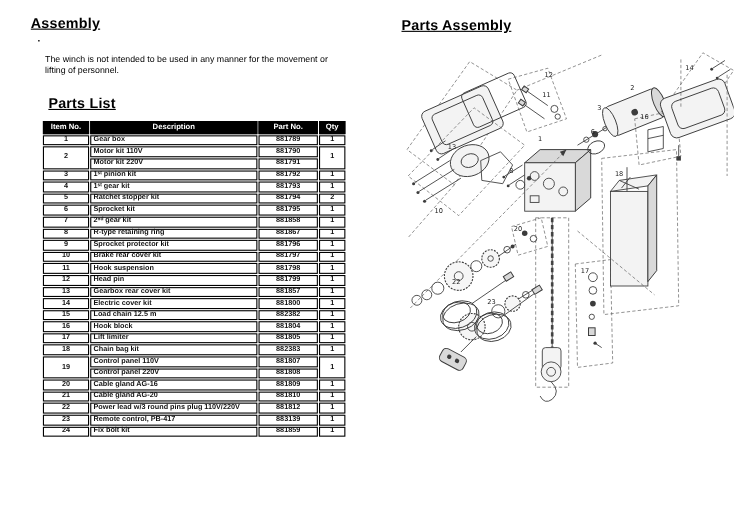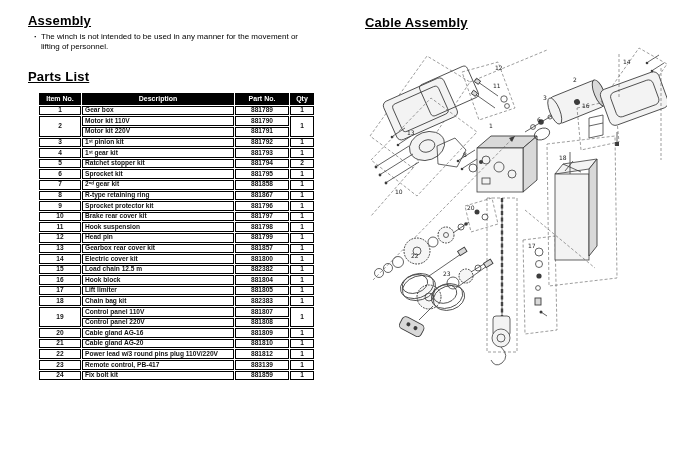--- a/index.html
+++ b/index.html
@@ -5,22 +5,22 @@
   html,body{margin:0;padding:0;}
   body{
     width:673px;height:475px;position:relative;overflow:hidden;
     background:#ffffff;font-family:"Liberation Sans",sans-serif;color:#000;
   }
   .col-left{position:absolute;left:28px;top:13px;width:312px;}
   .col-right{position:absolute;left:365px;top:15px;width:305px;}
   .heading{font-size:13px;font-weight:bold;text-decoration:underline;margin:0 0 4px 0;letter-spacing:.2px;}
   .bullet-row{display:flex;margin:3px 0 0 6px;}
   .bullet-marker{font-size:9px;font-weight:bold;margin-right:4px;line-height:1.25;}
-  .bullet-text{font-size:8px;line-height:1.3;width:272px;}
-  .parts-heading{margin-top:16px;}
+  .bullet-text{font-size:8px;line-height:1.3;width:272px;margin-top:17px;}
+  .parts-heading{margin-top:16px;margin-left:16px;}
   table.parts{border-collapse:separate;border-spacing:1px;margin:8px 0 0 10px;background:#fff;}
   table.parts th{
     background:#000;color:#fff;font-size:7px;font-weight:bold;
     border:1px solid #000;padding:1px 2px;height:8px;line-height:1;text-align:center;
   }
   table.parts td{
     border:1px solid #000;font-size:6.6px;font-weight:bold;color:#111;
     padding:0 2px;height:7.6px;line-height:1;white-space:nowrap;
   }
   td.c-item{width:36px;text-align:center;}
@@ -209,21 +209,21 @@
           <td class="c-item">24</td>
           <td class="c-desc">Fix bolt kit</td>
           <td class="c-part">881859</td>
           <td class="c-qty">1</td>
         </tr>
     </tbody>
   </table>
 </div>
 
 <div class="col-right">
-  <h2 class="heading">Cable Assembly</h2>
+  <h2 class="heading">Parts Assembly</h2>
 
   <svg class="diagram" width="302" height="352" viewBox="0 0 302 352" xmlns="http://www.w3.org/2000/svg">
 
     <polygon class="dash" points="5,96 62,16 105,42 48,128"></polygon>
     <g transform="rotate(-24 55 68)">
       <rect class="lnf" x="22" y="48" width="66" height="42" rx="5"></rect>
       <rect class="ln" x="30" y="54" width="50" height="30" rx="4"></rect>
     </g>
     <rect class="ln" x="58" y="34" width="52" height="34" rx="4" transform="rotate(-24 84 51)"></rect>
     <line class="ln" x1="28" y1="96" x2="40" y2="88"></line>

